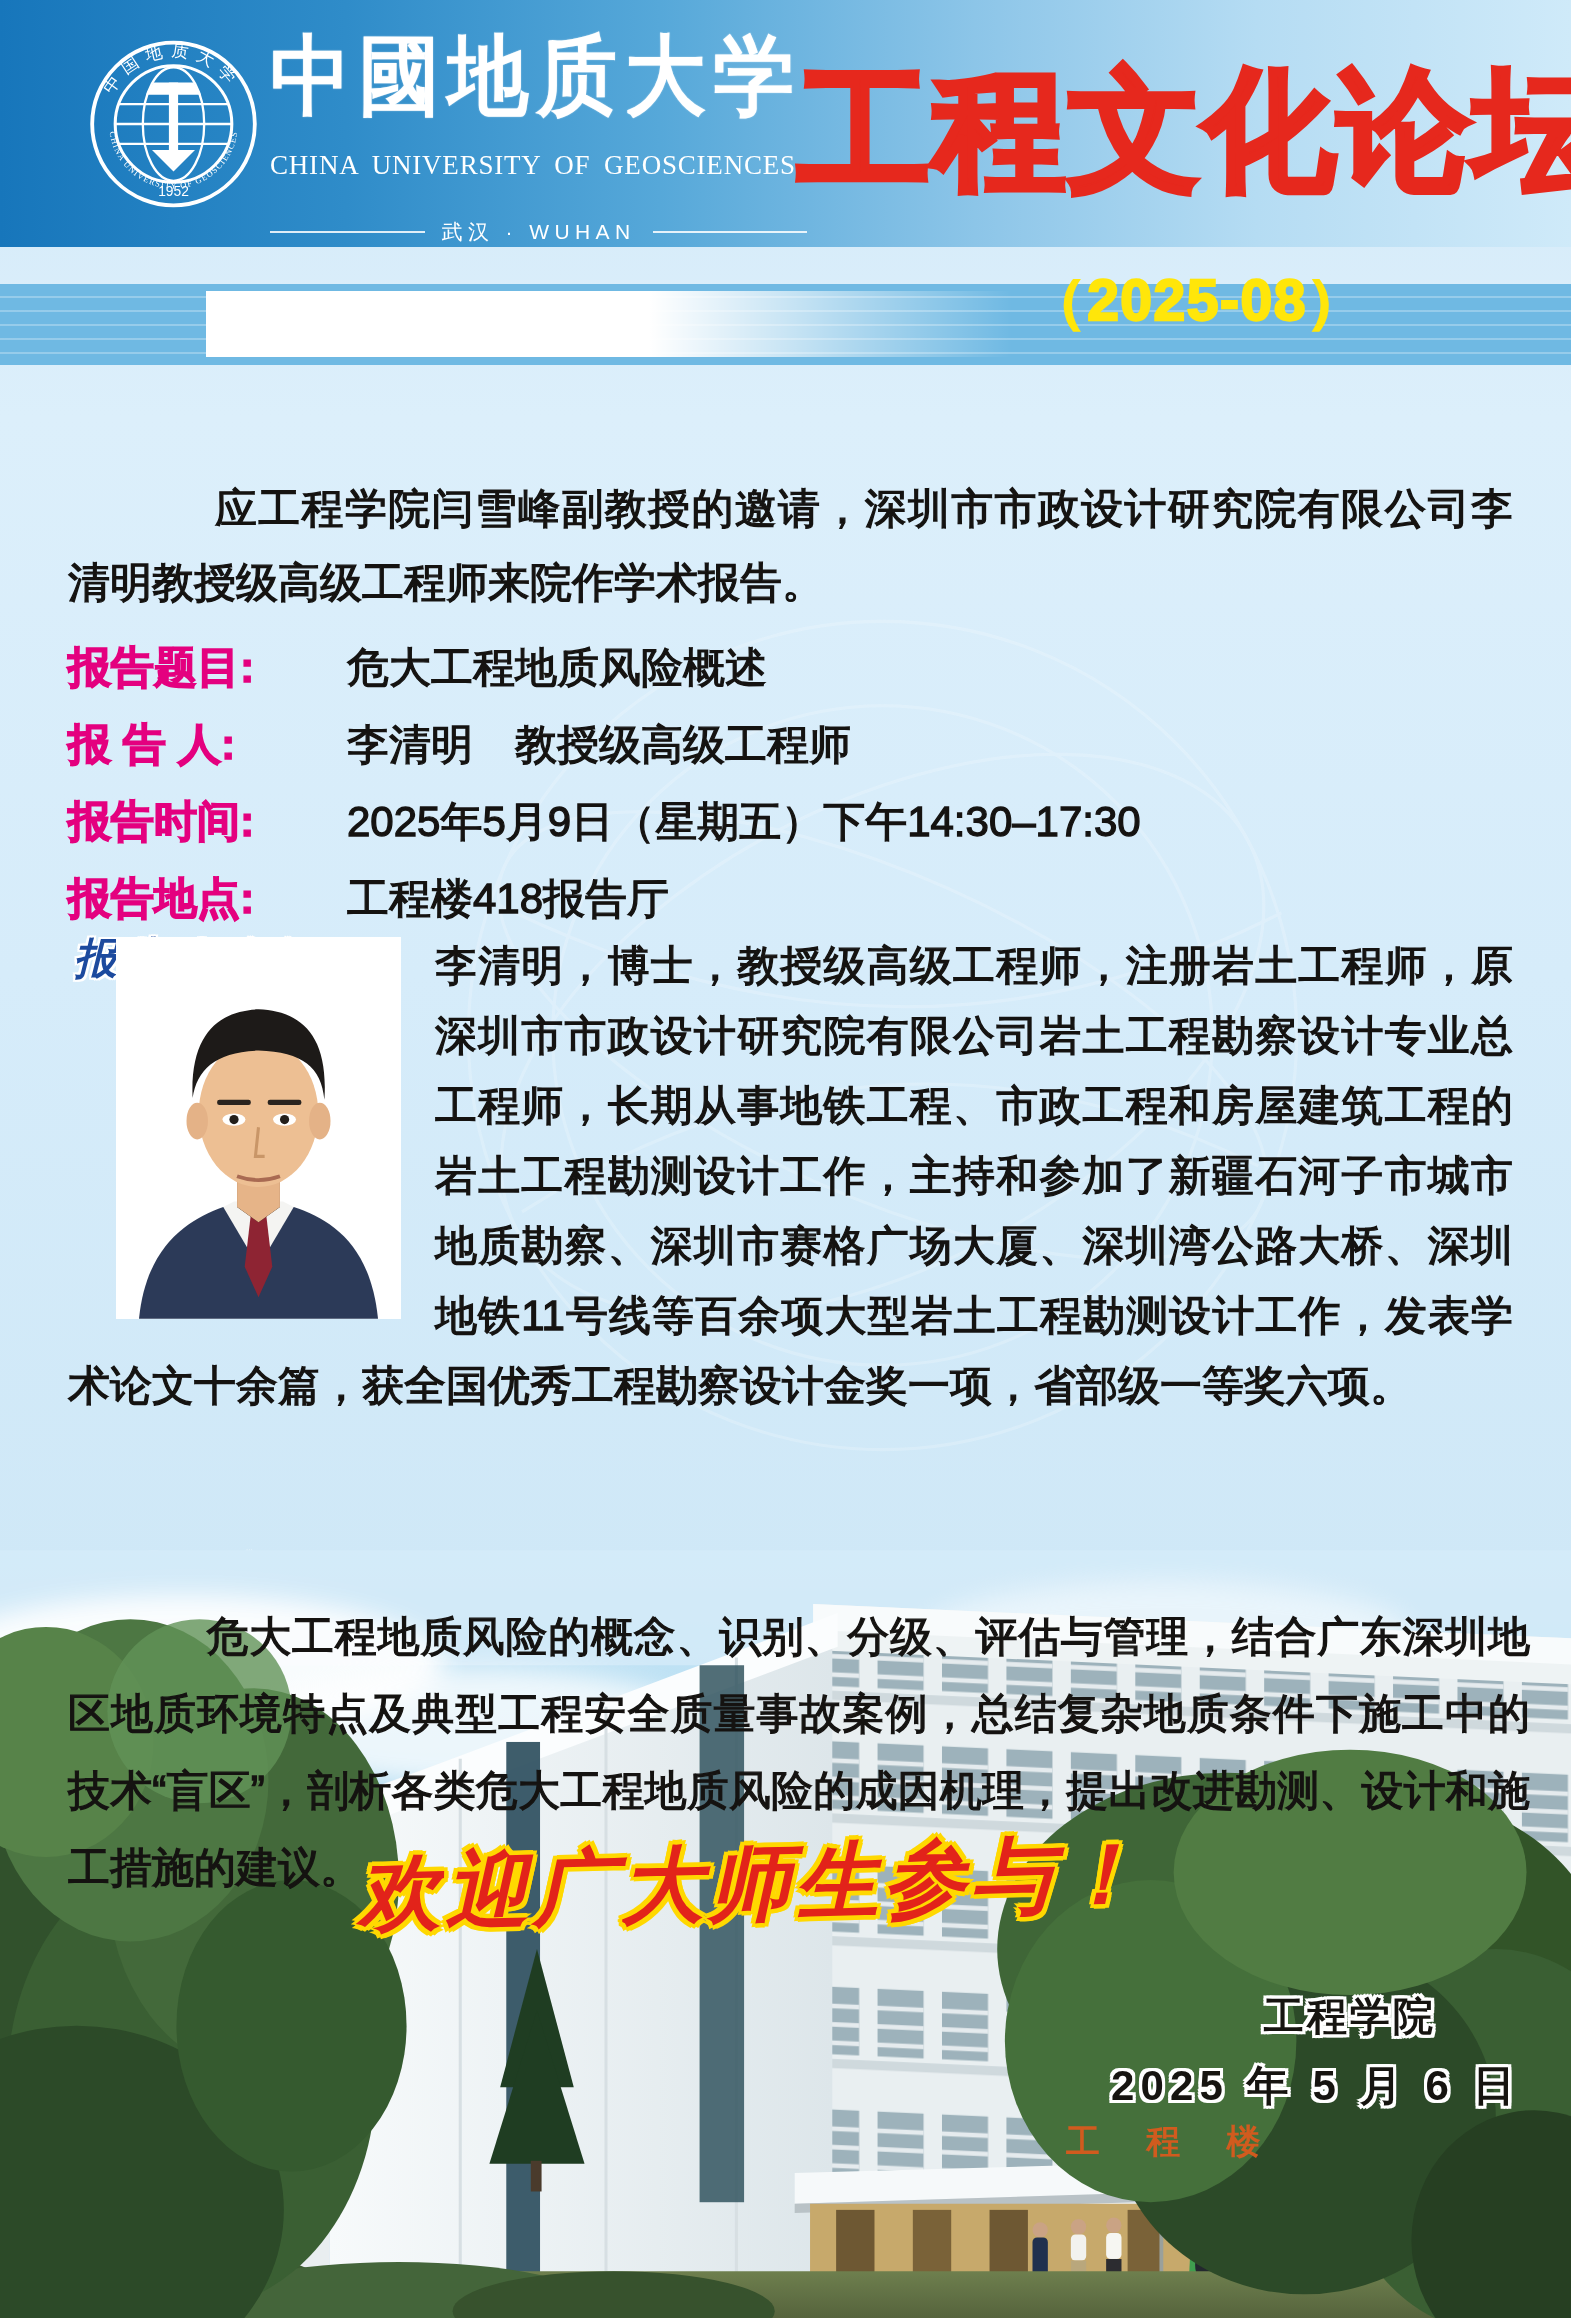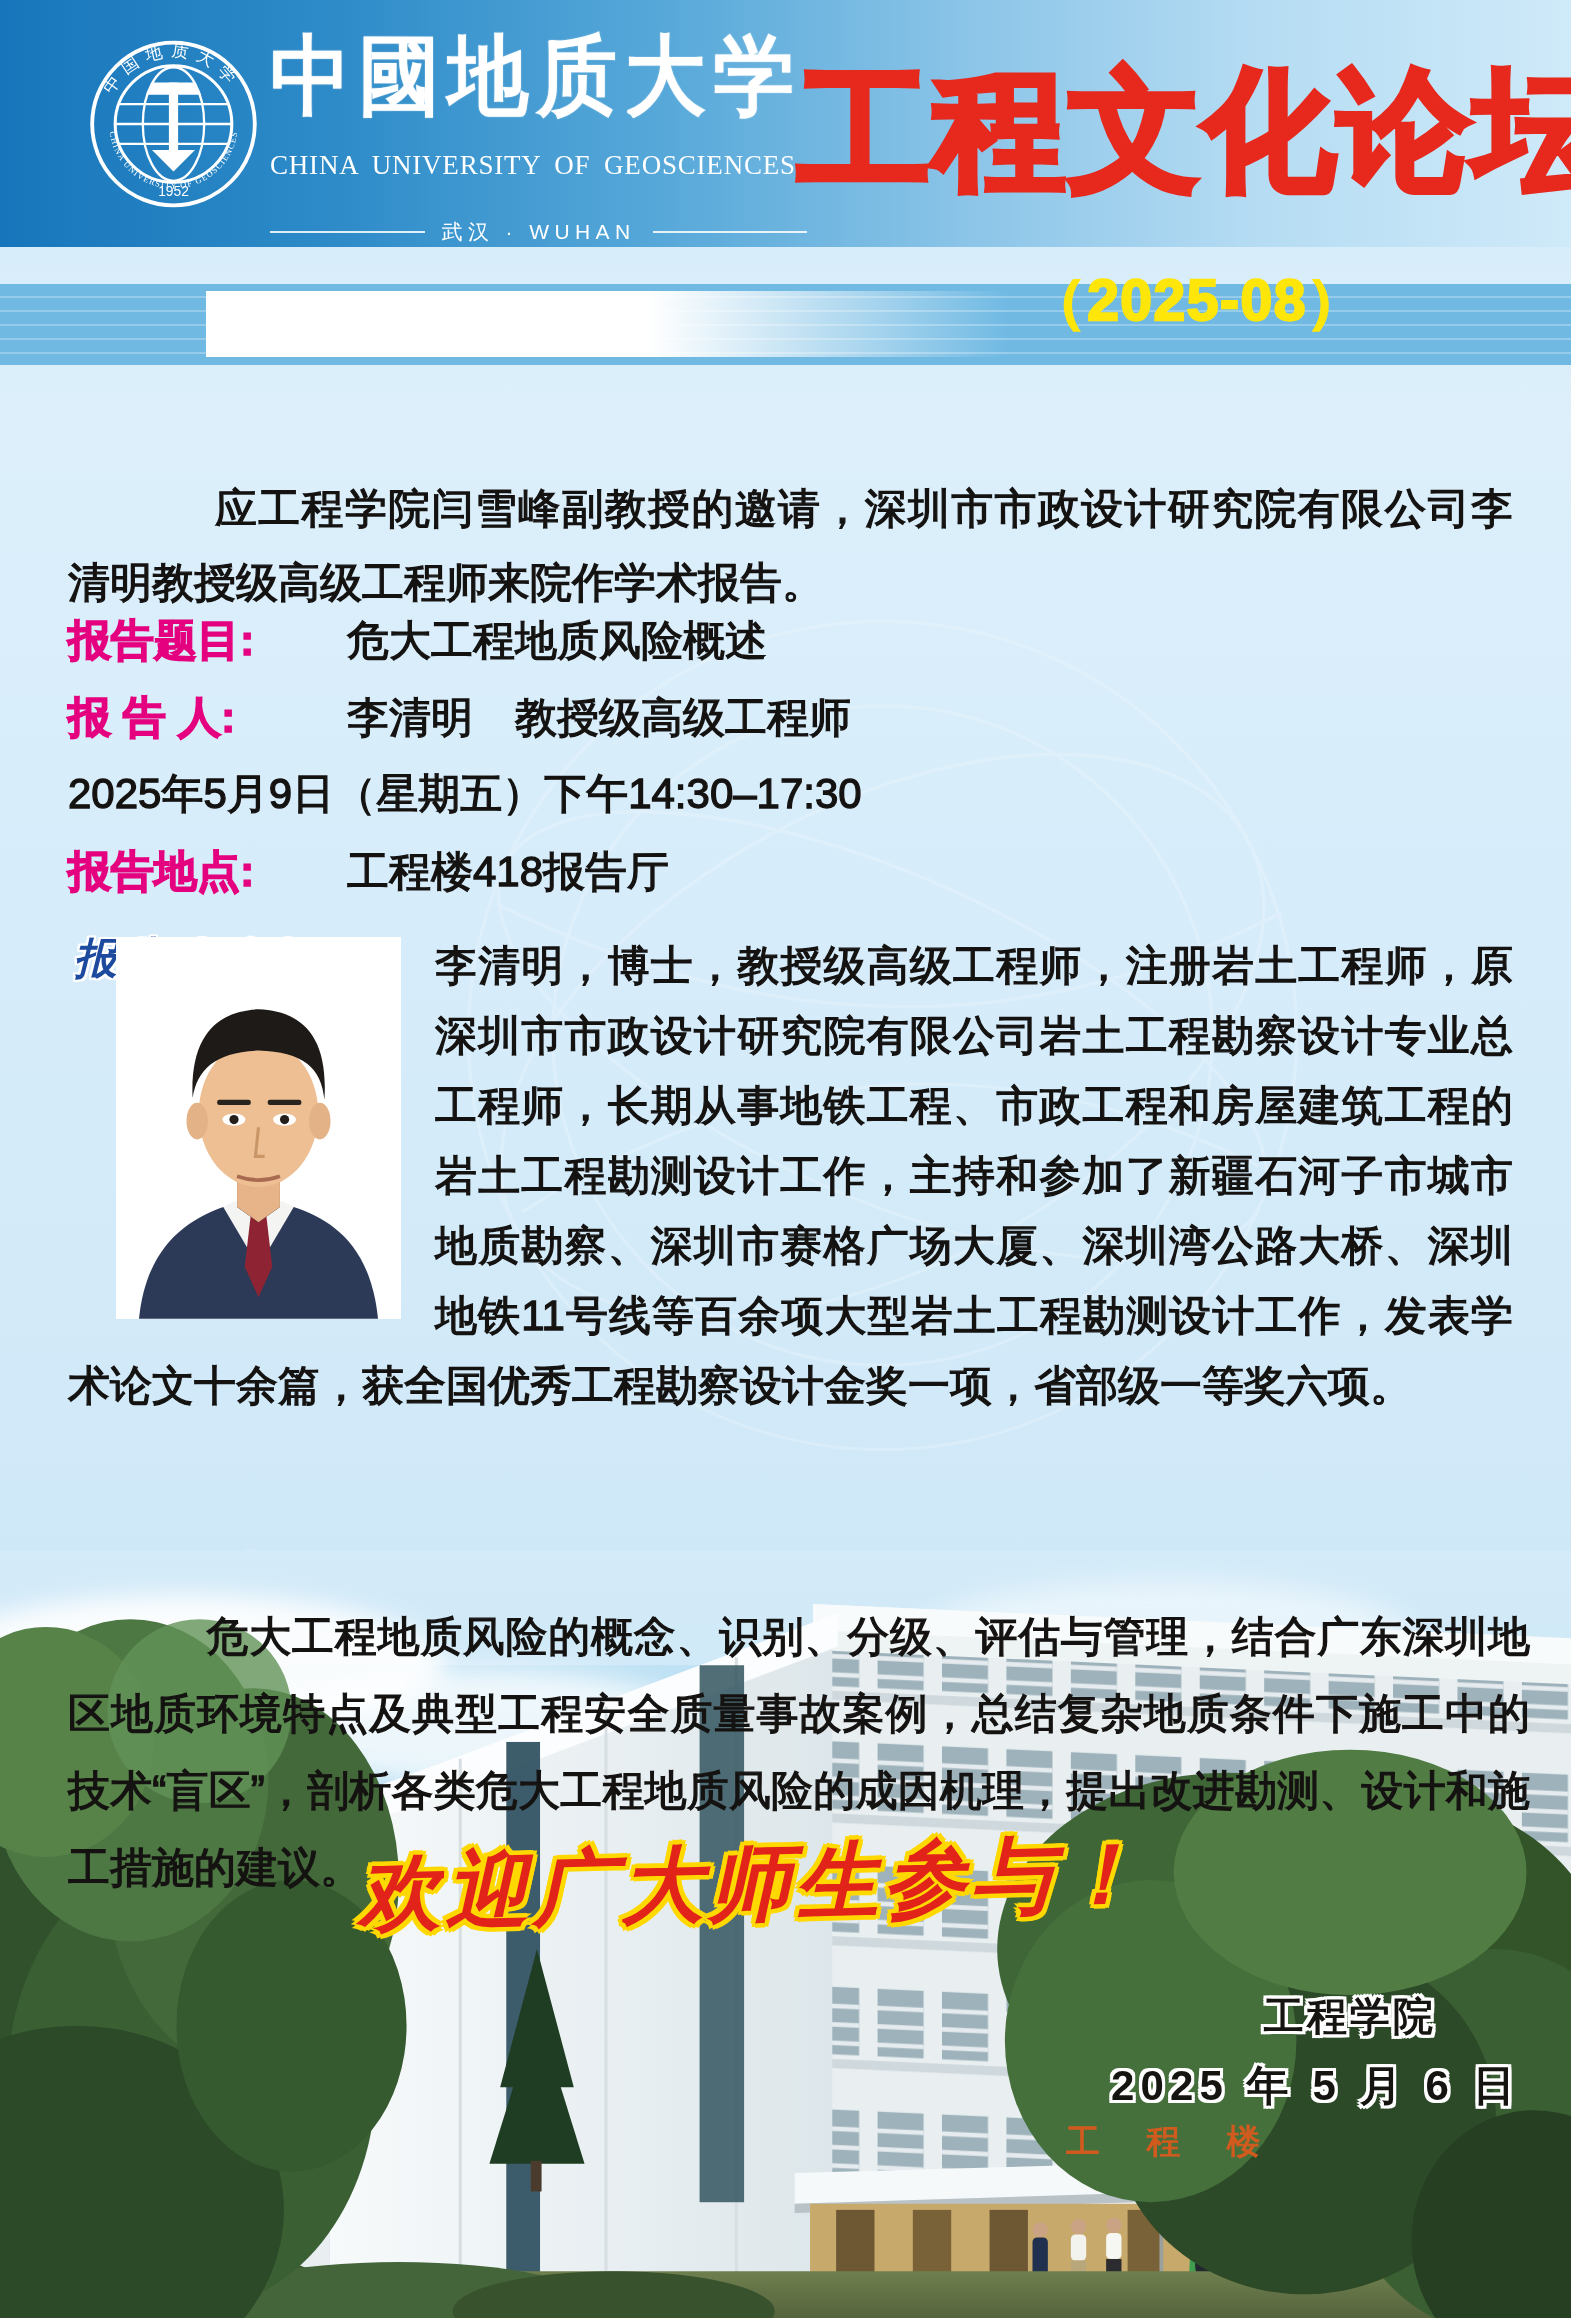--- a/index.html
+++ b/index.html
@@ -58,21 +58,21 @@
   .intro-para{
     position:absolute;left:68px;top:430px;width:1445px;
     font-size:42px;line-height:74px;text-indent:3.5em;text-align:justify;
   }
   .info-list{position:absolute;left:68px;top:612px;width:1473px;}
   .info-row{display:flex;align-items:baseline;height:77px;gap:26px;}
   .info-label{
     width:253px;flex:0 0 253px;color:#e4007f;font-size:43px;font-weight:900;
     -webkit-text-stroke:1.4px #e4007f;white-space:nowrap;
   }
-  .info-value{font-size:42px;white-space:nowrap;}
+  .info-value{font-size:42px;white-space:nowrap;margin-top:28px;}
   .script-heading{
     position:absolute;left:74px;color:#1c4a9e;font-size:43px;font-weight:900;
     font-style:italic;letter-spacing:6.1px;white-space:nowrap;
     text-shadow:2.3px 0 0 #fff,-2.3px 0 0 #fff,0 2.3px 0 #fff,0 -2.3px 0 #fff,
                 2.3px 2.3px 0 #fff,-2.3px -2.3px 0 #fff,2.3px -2.3px 0 #fff,-2.3px 2.3px 0 #fff;
     margin-top:48px;
   }
   .heading-speaker{top:882px;}
   .heading-content{top:1498px;}
   .bio-block{
@@ -184,20 +184,21 @@
   <div class="info-list">
     <div class="info-row">
       <span class="info-label">报告题目:</span>
       <span class="info-value blacktext">危大工程地质风险概述</span>
     </div>
     <div class="info-row">
       <span class="info-label">报 告 人:</span>
       <span class="info-value blacktext">李清明　教授级高级工程师</span>
     </div>
     <div class="info-row">
+      <span class="info-label">报告时间:</span>
       <span class="info-value blacktext">2025年5月9日（星期五）下午14:30–17:30</span>
     </div>
     <div class="info-row">
       <span class="info-label">报告地点:</span>
       <span class="info-value blacktext">工程楼418报告厅</span>
     </div>
   </div>
 
   <div class="script-heading heading-speaker">报告人介绍:</div>
 

